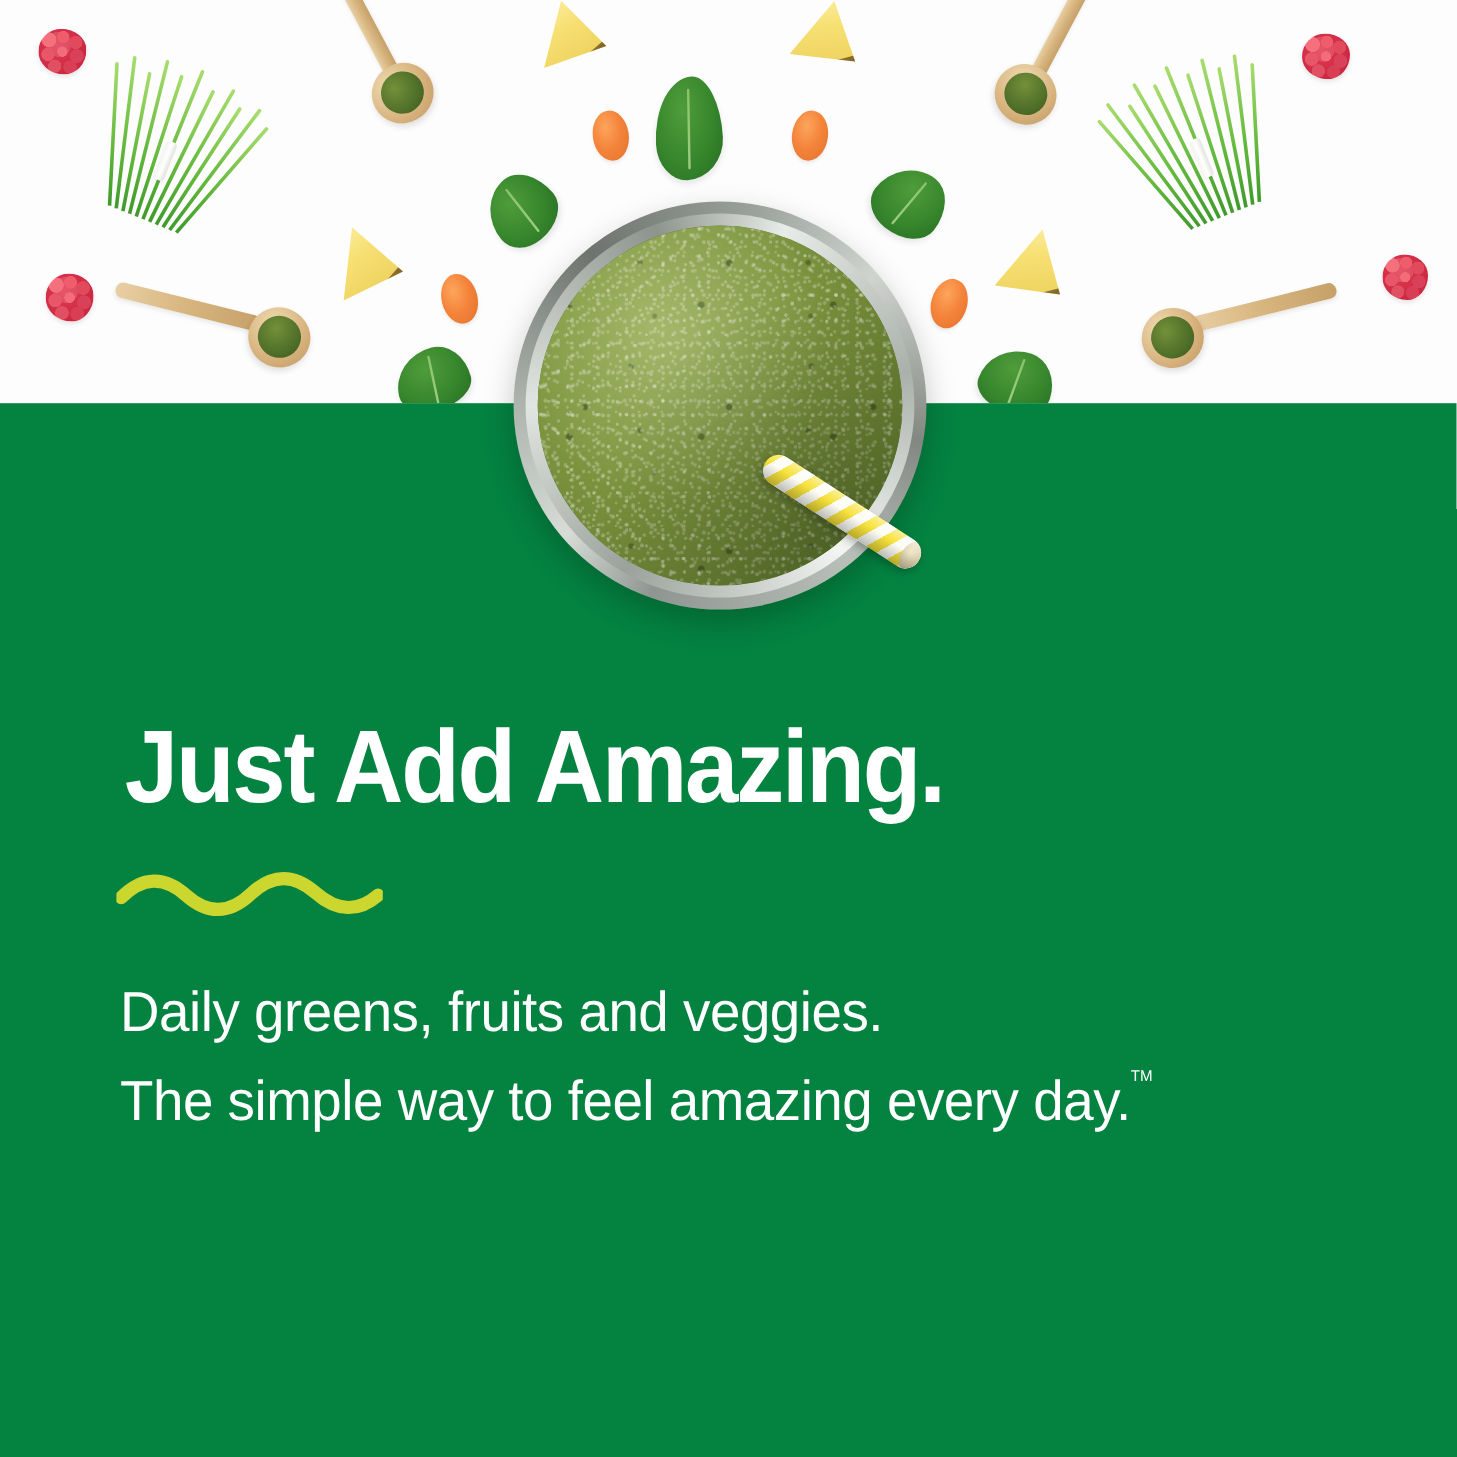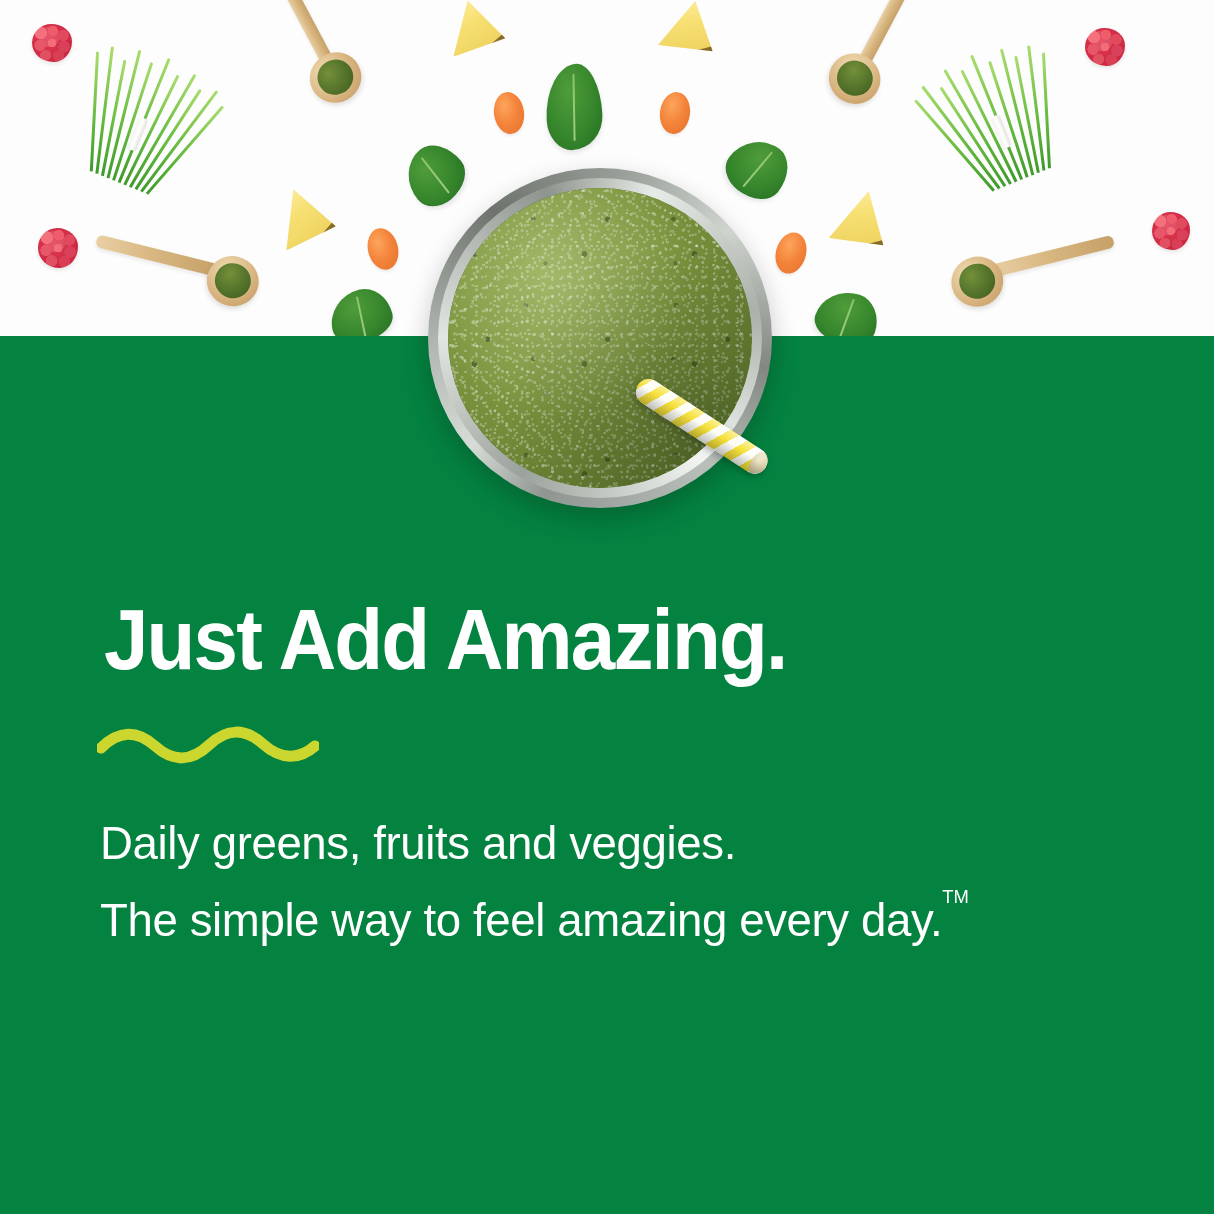--- a/index.html
+++ b/index.html
@@ -250,21 +250,21 @@
     color:#ffffff;
     font-size:47px;
     font-weight:normal;
     line-height:70px;
     letter-spacing:-0.4px;
     white-space:nowrap;
     transform:scaleX(0.97);
     transform-origin:left center;
   }
   #tm-mark{
-    font-size:19px;
+    font-size:13px;
     vertical-align:super;
     position:relative;
     top:-16px;
     letter-spacing:0;
   }
 </style>
 </head>
 <body>
 
 <div id="promo-banner">

